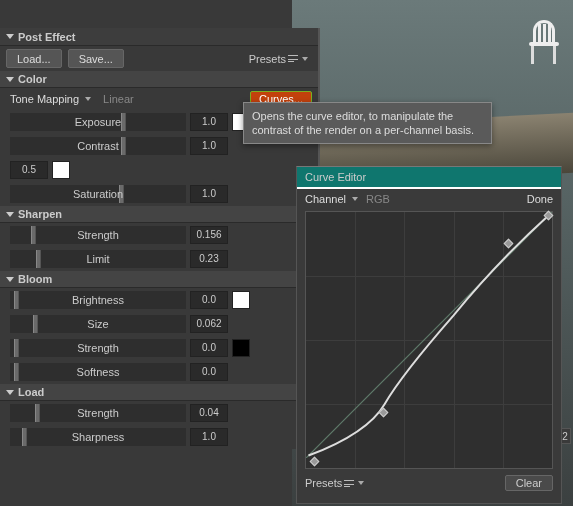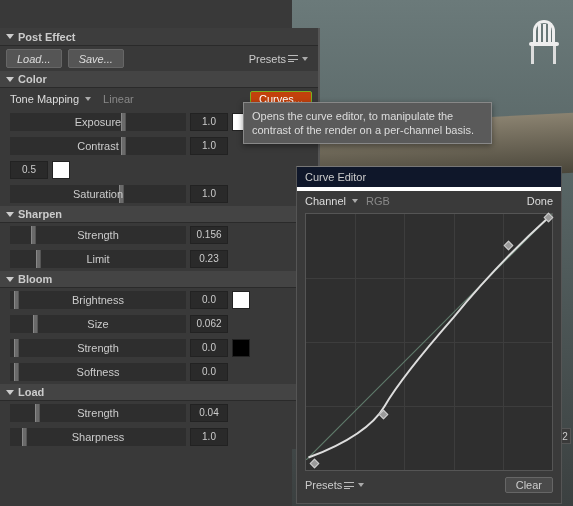--- a/index.html
+++ b/index.html
@@ -4,21 +4,21 @@
 <style>
   * { box-sizing: border-box; margin: 0; padding: 0; font-family: Arial, sans-serif; font-size: 11px; color: #ccc; }
   body { background: #393939; width: 573px; height: 506px; overflow: hidden; position: relative; }
   .panel { position: absolute; left: 0; top: 12px; width: 320px; background: #393939; margin-top: 16px; }
   .section-header { background: #444; padding: 2px 6px; border-bottom: 1px solid #2a2a2a; display: flex; align-items: center; height: 17px; }
   .main-header { background: #3d3d3d; height: 18px; }
   .tri { display: inline-block; width: 0; height: 0; border-left: 4px solid transparent; border-right: 4px solid transparent; border-top: 5px solid #ccc; margin-right: 4px; }
   .tri-small { border-left: 3px solid transparent; border-right: 3px solid transparent; border-top: 4px solid #aaa; margin-left:2px;}
   .section-header .title { font-weight: bold; font-size: 11px; }
   .subrow { display: flex; align-items: center; padding: 3px 6px; gap: 6px; }
-  .btn { background: #555; border: 1px solid #666; padding: 2px 10px; border-radius: 2px; cursor: pointer; color:#ddd; height:19px; display:flex; align-items:center;font-style:italic;}
+  .btn { background: #555; border: 1px solid #666; padding: 2px 10px; border-radius: 2px; cursor: pointer; color:#ddd; height:19px; display:flex; align-items:center;}
   .spacer { flex: 1; }
   .presets { display:flex; align-items:center; gap:2px; color:#bbb; }
   .presets .lines { display:inline-block; width:10px;}
   .presets .lines::before { content:""; display:block; border-top:1px solid #bbb; border-bottom:1px solid #bbb; height:3px; margin-bottom:1px;}
   .presets .lines::after { content:""; display:block; border-top:1px solid #bbb; width:6px;}
   .row { display: flex; align-items: center; height: 24px; padding: 0 8px 0 4px; gap:4px; }
   .tone-row { height: 22px; padding: 0 6px 0 10px; background:#393939;}
   .tone-label { color:#ddd; }
   .tone-mode { color:#888; margin-left:4px;}
   .curves-btn { background:#c2410c; color:#fff; padding:1px 8px; border:1px solid #7ab020; border-radius:2px; font-size:11px; height:17px; display:flex; align-items:center; margin-left:auto;}
@@ -37,21 +37,21 @@
   .chair .back { position:absolute; top:0; left:6px; width:22px; height:22px; border:3px solid #eee; border-bottom:none; border-radius:12px 12px 0 0;}
   .chair .slat { position:absolute; top:4px; width:3px; height:18px; background:#eee;}
   .chair .s1{left:11px;} .chair .s2{left:16px;} .chair .s3{left:21px;}
   .chair .seat { position:absolute; top:22px; left:2px; width:30px; height:4px; background:#eee; border-radius:2px;}
   .chair .leg { position:absolute; top:26px; width:3px; height:18px; background:#ddd;}
   .chair .l1{left:4px;} .chair .l2{left:26px;}
 
   .tooltip { position:absolute; left:243px; top:102px; width:249px; background:#5a5a5a; border:1px solid #888; padding:6px 8px; color:#ddd; font-size:11px; line-height:14px; z-index:10; box-shadow:0 2px 6px rgba(0,0,0,0.4);}
   
   .curve-panel { position:absolute; left:296px; top:166px; width:266px; height:338px; background:#3a3a3a; border:1px solid #555; border-top:1px solid #777; z-index:5;}
-  .curve-title { padding:4px 8px; background:#0f172a; border-bottom:4px solid #ffffff; font-size:11px; color:#ccc;}
+  .curve-title { padding:4px 8px; background:#0f766e; border-bottom:2px solid #ffffff; font-size:11px; color:#ccc;}
   .curve-chan { display:flex; align-items:center; padding:4px 8px; gap:4px;}
   .curve-chan .done { margin-left:auto; color:#ddd;padding-left:20px; }
   .curve-chan .chn { color:#ddd;}
   .curve-chan .rgb { color:#888;}
   .curve-canvas { margin:2px 8px 4px 8px; width:248px; height:258px; background:#2f2f2f; border:1px solid #555; position:relative;}
   .curve-canvas .grid-v, .curve-canvas .grid-h { position:absolute; background:#3d3d3d;}
   .grid-v { top:0; bottom:0; width:1px;}
   .grid-h { left:0; right:0; height:1px;}
   .curve-canvas svg { position:absolute; inset:0; }
   .handle-sq { position:absolute; width:7px; height:7px; background:#999; border:1px solid #ccc; transform:rotate(45deg);}

